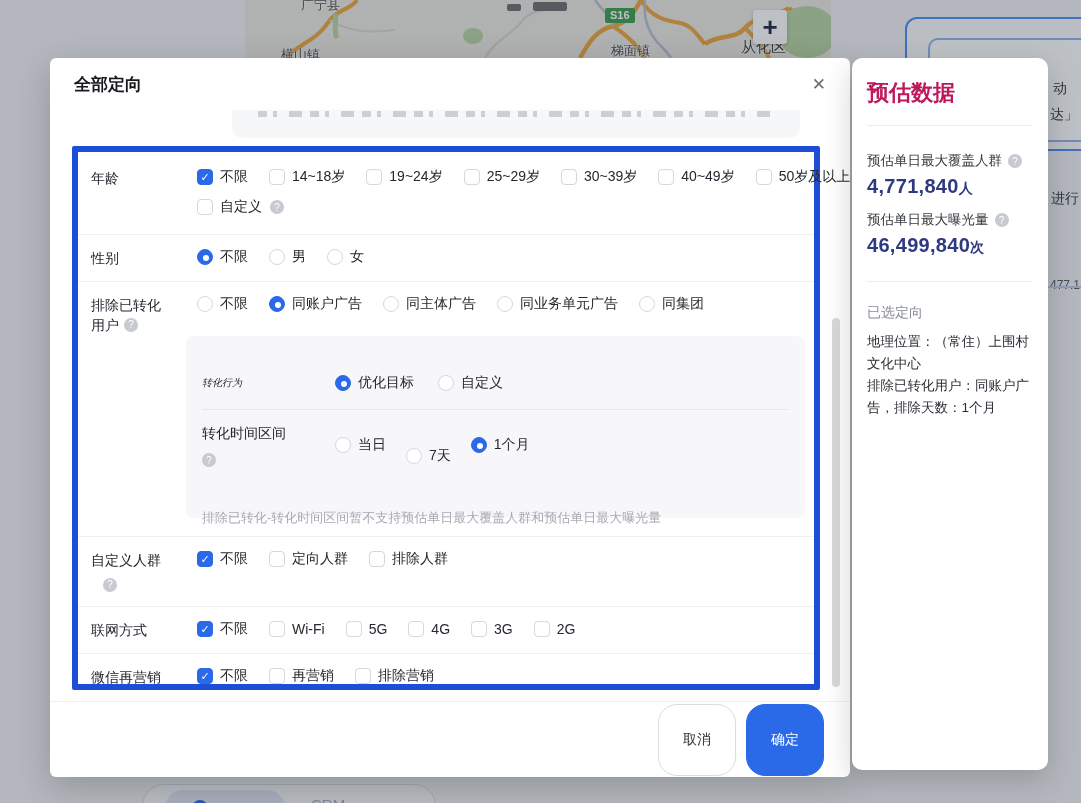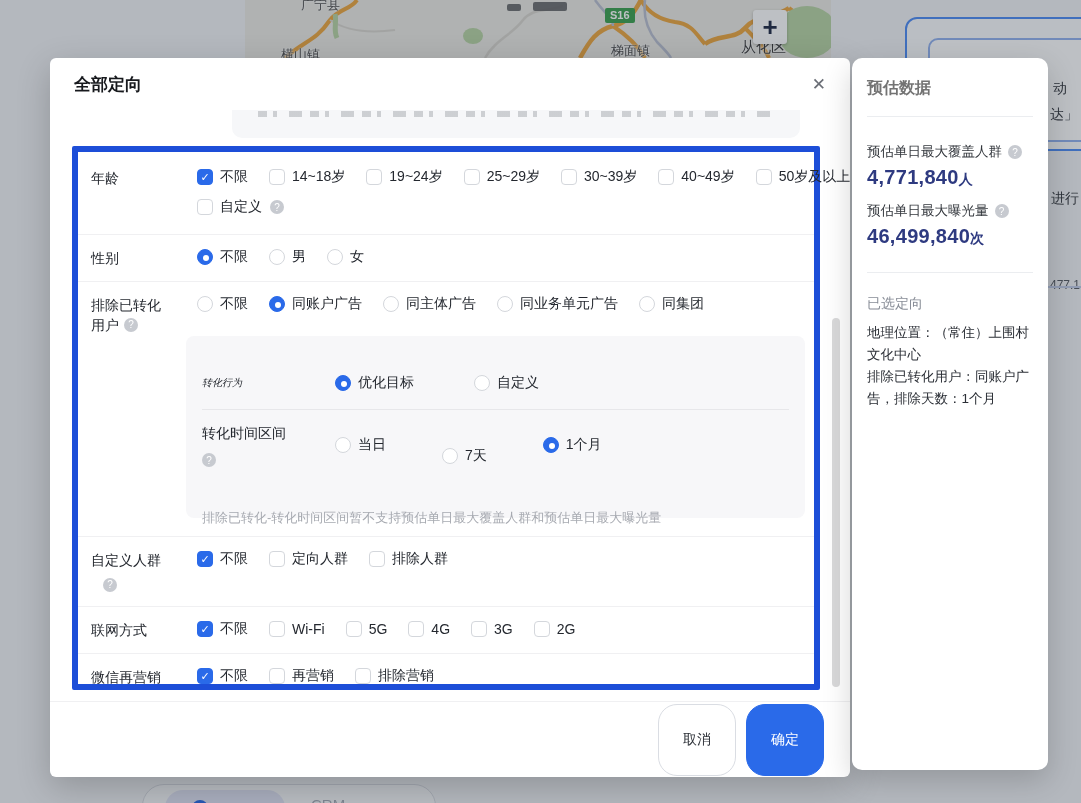--- a/index.html
+++ b/index.html
@@ -96,39 +96,39 @@
         display:inline-flex;align-items:center;justify-content:center;flex:none;cursor:pointer;}
   .sub-panel{
     position:absolute;left:108px;top:54px;width:619px;height:182px;
     background:#f7f7f9;border-radius:8px;box-sizing:border-box;
   }
   .sub-row1{position:relative;margin:0 16px;padding-top:38px;padding-bottom:17px;border-bottom:1px solid #e7e7ea;}
   .sub-row1 .sub-label{position:absolute;left:0;top:40px;font-size:10px;font-style:italic;}
   .sub-row2{position:relative;margin:14px 16px 0;}
   .sub-label-block{position:absolute;left:0;top:1px;width:118px;font-size:14px;}
   .sub-label-block .help{margin-top:10px;}
-  .sub-options{margin-left:133px;display:flex;align-items:center;gap:36px;}
+  .sub-options{margin-left:133px;display:flex;align-items:center;}
   .sub-note{margin:44px 16px 0;font-size:13px;color:#a7aab1;}
   .label-help{margin-top:8px;margin-left:12px;}
   .scroll-thumb{position:absolute;right:10px;top:260px;width:8px;height:369px;background:#d9d9da;border-radius:4px;}
   .modal-footer{
     position:absolute;left:0;bottom:0;width:100%;height:76px;box-sizing:border-box;
     border-top:1px solid #f0f0f2;display:flex;align-items:center;justify-content:flex-end;
     gap:10px;padding-right:26px;border-radius:0 0 10px 10px;background:#fff;
   }
   .btn{height:38px;padding:16px 24px;border-radius:19px;font-size:14px;display:flex;align-items:center;cursor:pointer;}
   .btn-cancel{border:1px solid #dadde3;background:#fff;color:#2b2f36;}
   .btn-confirm{background:#2a6ae9;color:#fff;border:1px solid #2a6ae9;}
   
   .est-panel{
     position:absolute;left:852px;top:58px;width:196px;height:712px;z-index:10;
     background:#fff;border-radius:10px;box-shadow:0 10px 30px rgba(0,0,0,.18);
     box-sizing:border-box;padding:20px 15px 0;
   }
-  .est-title{font-size:16px;font-weight:bold;color:#737373;}
+  .est-title{font-size:22px;font-weight:bold;color:#be185d;}
   .est-divider{height:1px;background:#ebedf0;margin:17px 0 0;}
   .est-label{margin-top:26px;font-size:13.5px;color:#33373d;display:flex;align-items:center;gap:6px;}
   .est-value{margin-top:5px;font-size:20px;font-weight:bold;color:#2e3a80;letter-spacing:.3px;}
   .est-value .unit{font-size:14px;}
   .sel-title{margin-top:22px;font-size:14px;color:#878c96;}
   .sel-item{margin-top:9px;font-size:13.5px;color:#2b2f36;line-height:22px;}
   .sel-item + .sel-item{margin-top:0;}
 </style>
 </head>
 <body>

